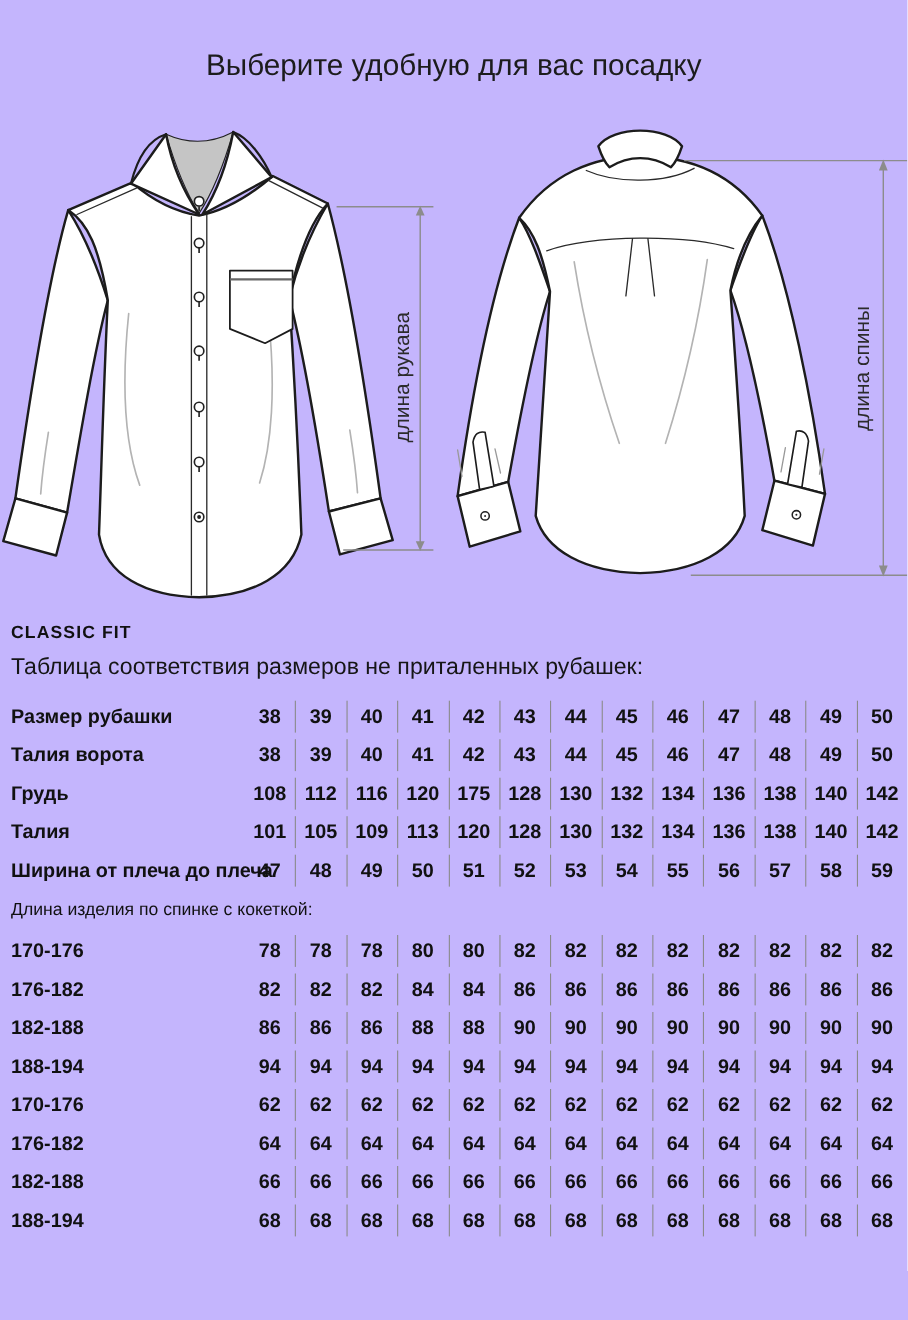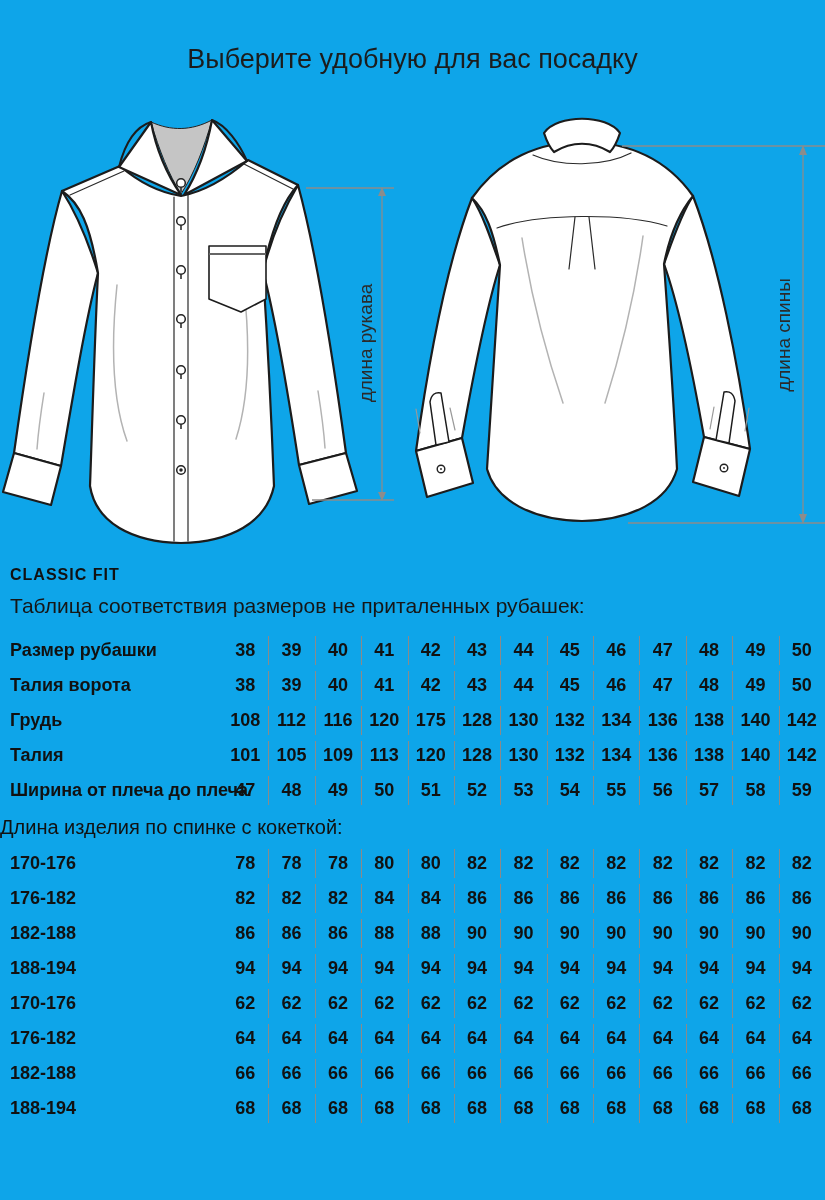--- a/index.html
+++ b/index.html
@@ -1,19 +1,19 @@
 <!DOCTYPE html>
 <html><head>
 <meta charset="utf-8">
 <style>
   html,body{margin:0;padding:0;background:#fff;}
   .page{
     position:relative;
     width:825px;height:1200px;
-    background:#0ea5e9;
+    background:#c4b5fd;
     font-family:"Liberation Sans","DejaVu Sans",sans-serif;
     color:#111;
     overflow:hidden;
   }
   .page-title{
     margin:0;
     padding-top:44px;
     text-align:center;
     font-size:27px;
     font-weight:400;
@@ -57,21 +57,22 @@
   }
   .t-val.sep::before{
     content:'';
     position:absolute;left:0;top:3px;bottom:3px;
     width:1px;
     background:#8a8a8a;
   }
   .t-section{
     display:flex;align-items:center;
     height:38px;
-    font-size:20px;
+    padding-left:10px;
+    font-size:16px;
   }
   svg .ln{fill:none;stroke:#1c1c1c;stroke-width:2;stroke-linejoin:round;stroke-linecap:round;}
   svg .fw{fill:#ffffff;stroke:#1c1c1c;stroke-width:2.2;stroke-linejoin:round;}
   svg .thin{fill:none;stroke:#2a2a2a;stroke-width:1.2;stroke-linecap:round;}
   svg .drape{fill:none;stroke:#b3b3b3;stroke-width:1.5;stroke-linecap:round;}
   svg .dim{fill:none;stroke:#8c8c8c;stroke-width:1.3;}
   svg .dimfill{fill:#8c8c8c;stroke:none;}
   svg .dimtext{font-family:"Liberation Sans","DejaVu Sans",sans-serif;font-size:19px;fill:#2b2b2b;}
 </style>
 </head>

